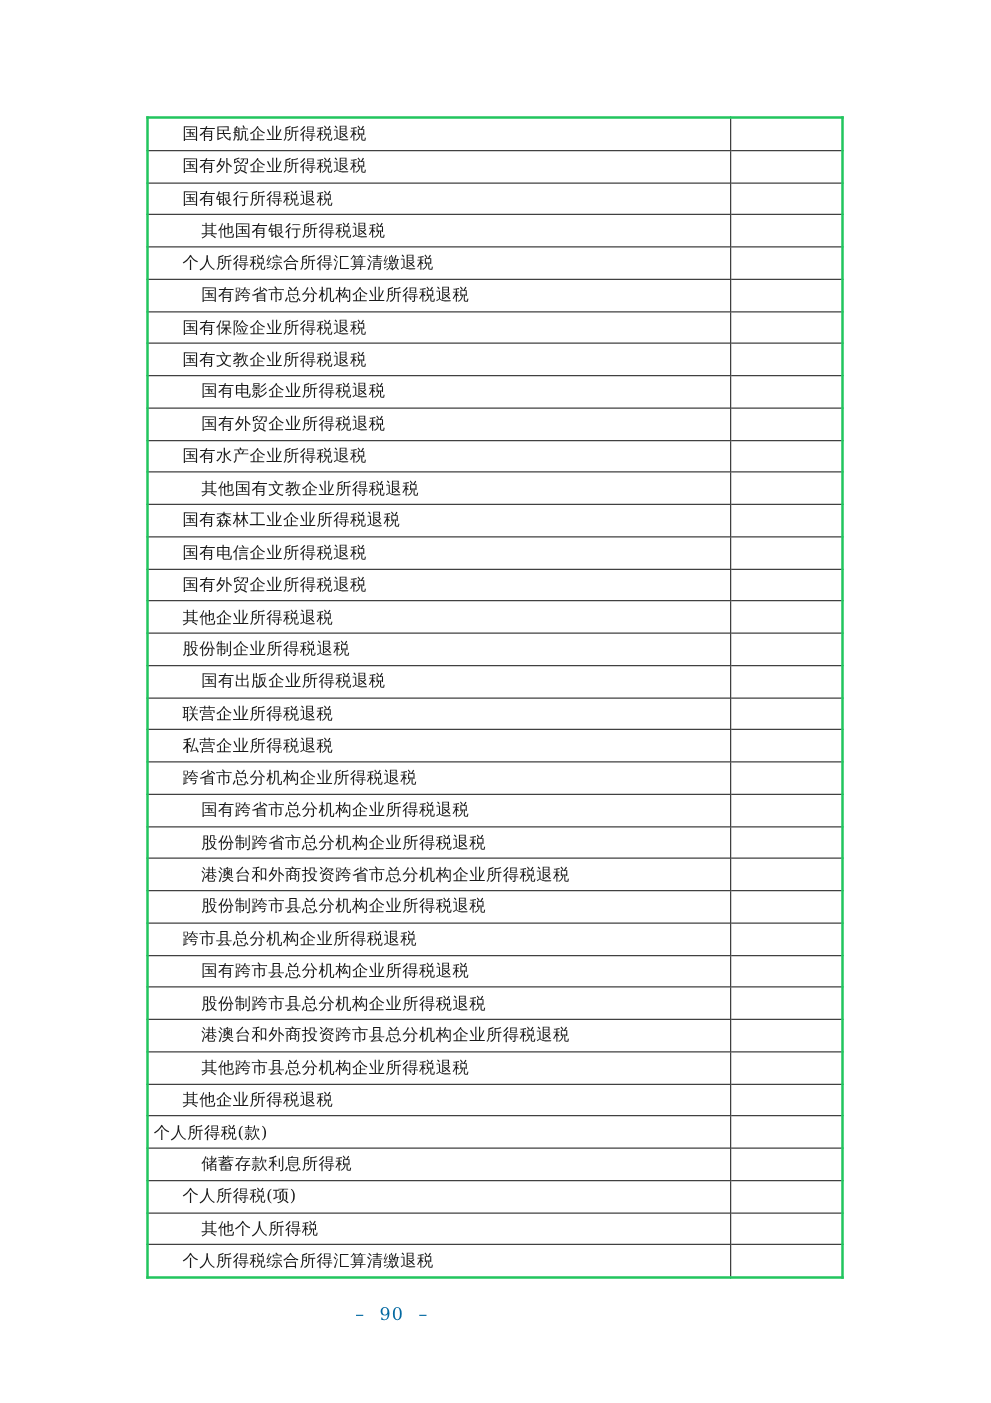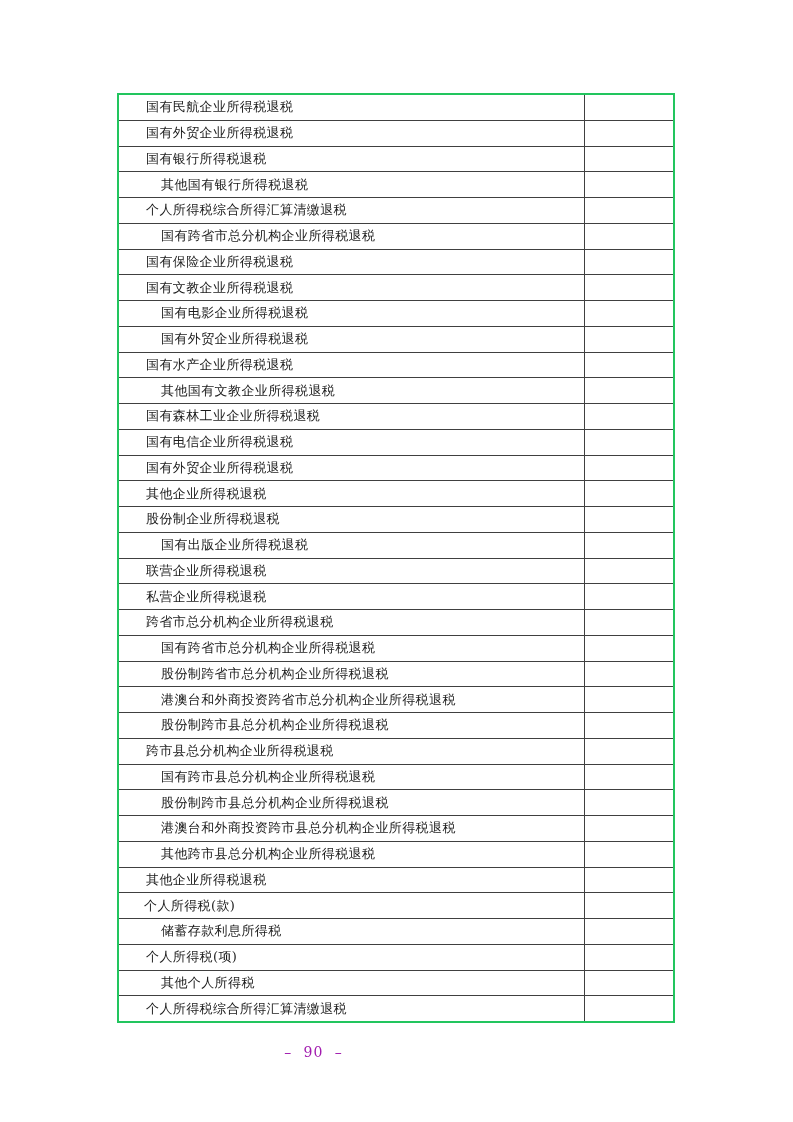--- a/index.html
+++ b/index.html
@@ -34,32 +34,32 @@
     height: 24.75px;
     padding: 0;
     box-sizing: content-box;
     font-size: 13px;
     letter-spacing: 0.4px;
     color: #1a1a1a;
     vertical-align: middle;
     white-space: nowrap;
     overflow: hidden;
   }
-  .cell-label.ind0 { padding-left: 25px; }
+  .cell-label.ind0 { padding-left: 4px; }
   .cell-label.ind1 { padding-left: 27px; }
   .cell-label.ind2 { padding-left: 42px; }
   .cell-value { background: #ffffff; }
   .page-number {
     position: absolute;
     top: 1044px;
     left: 0;
     width: 627px;
     text-align: center;
     font-size: 14px;
-    color: #a21caf;
+    color: #0369a1;
     word-spacing: 6px;
     letter-spacing: 1px;
   }
 </style>
 </head>
 <body>
 
 <div class="sheet">
 
   <table class="tax-table">

